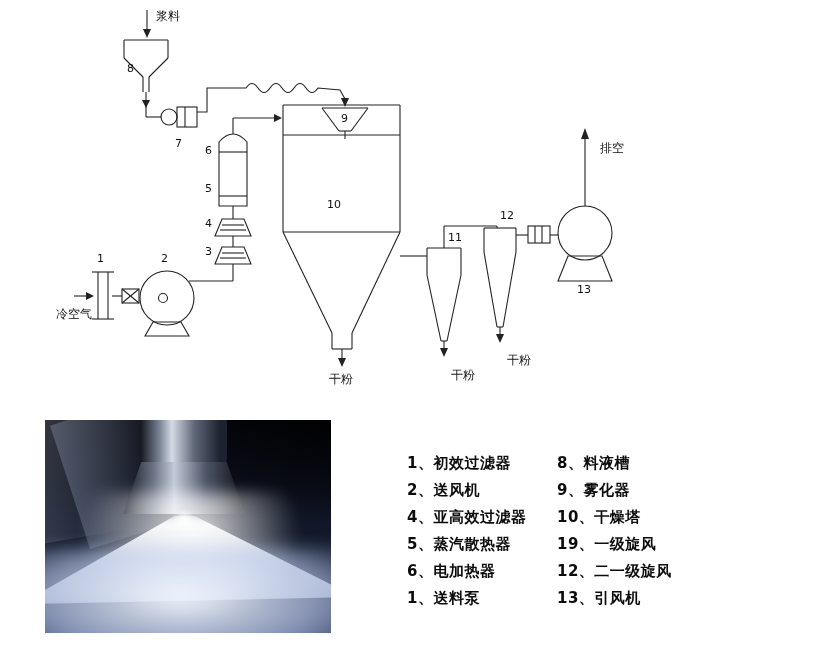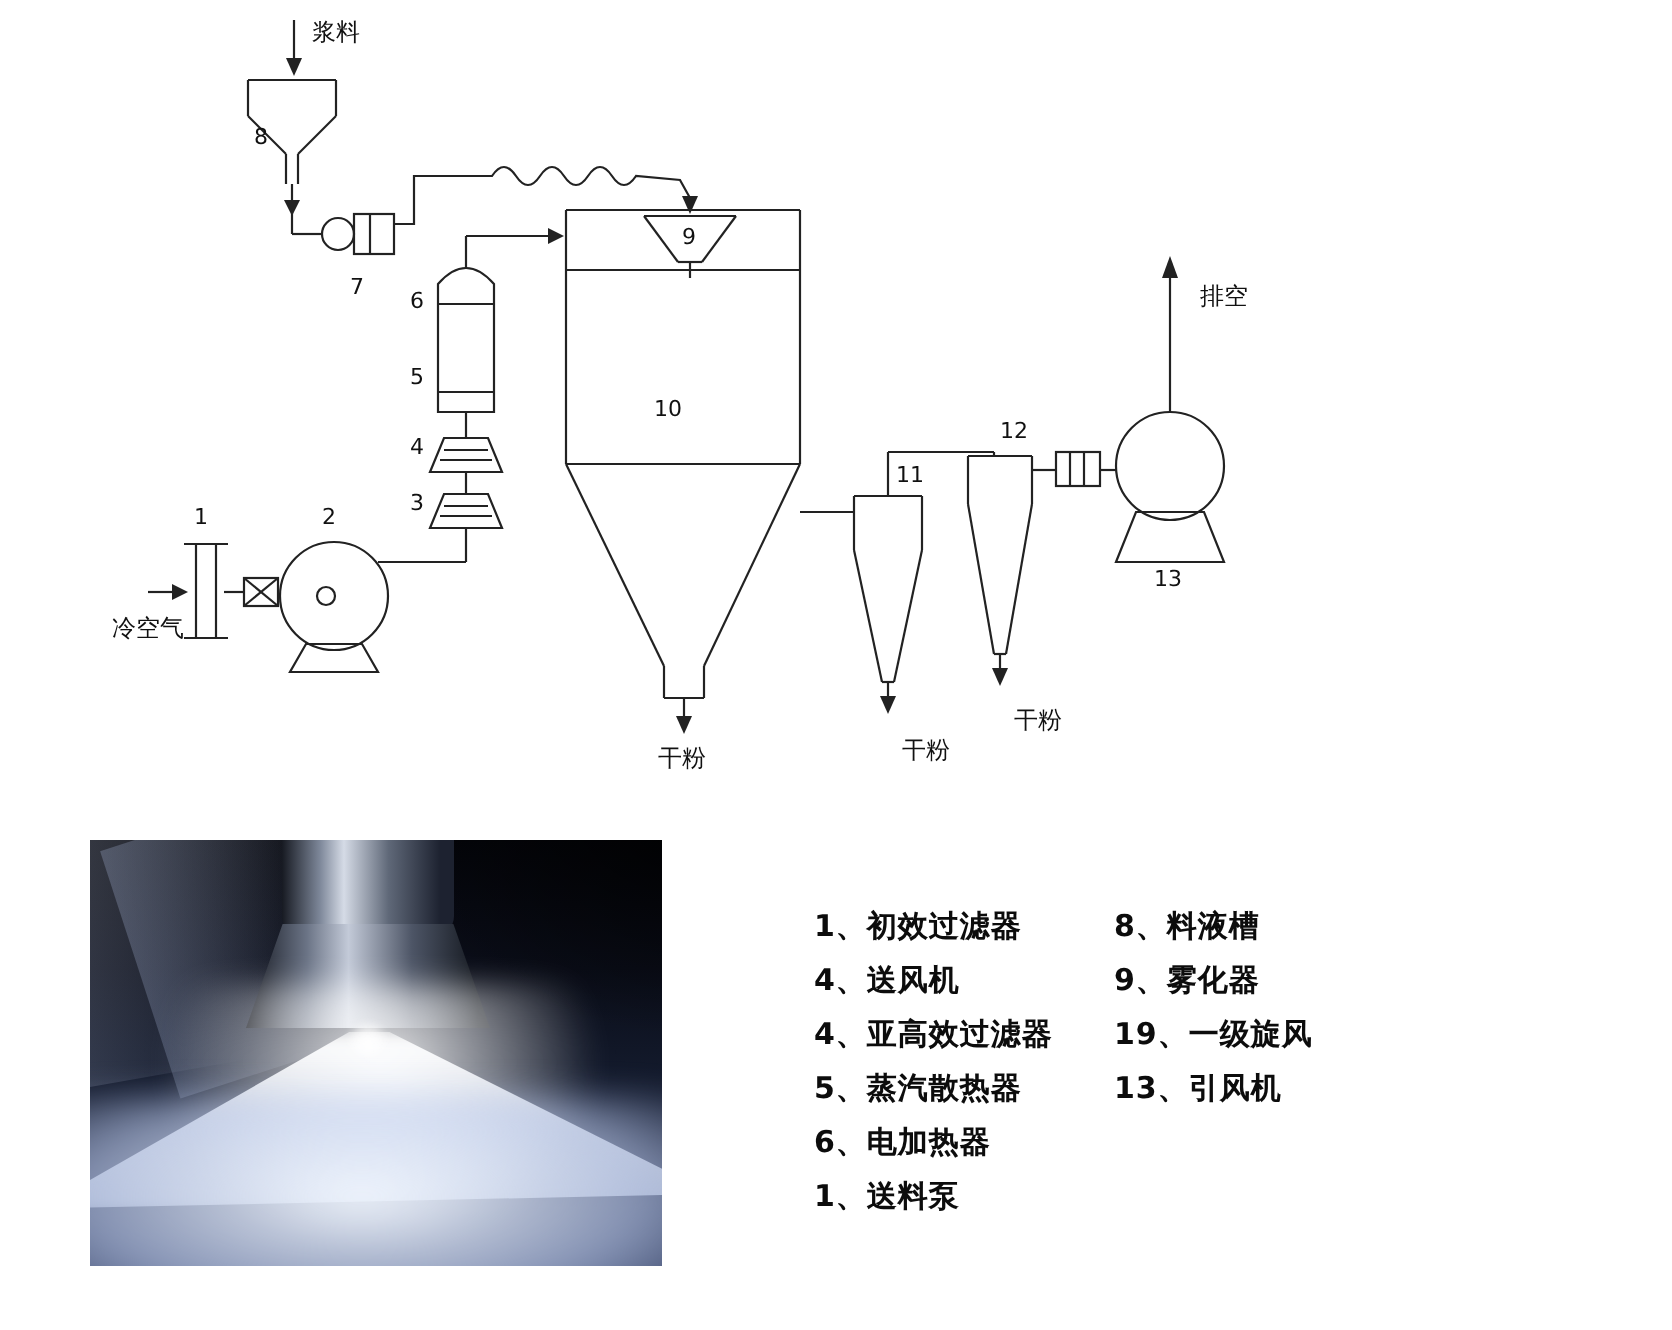--- a/index.html
+++ b/index.html
@@ -256,24 +256,26 @@
   <div class="housing-top"></div>
   <div class="housing-skirt"></div>
   <div class="spray-glow"></div>
   <div class="spray-cone"></div>
   <div class="mist"></div>
   <div class="nozzle-tip"></div>
 </div>
 
 <div class="legend-col legend-col1">
   <div class="legend-item">1、初效过滤器</div>
-  <div class="legend-item">4、送风机</div>
+  <div class="legend-item">2、送风机</div>
   <div class="legend-item">4、亚高效过滤器</div>
   <div class="legend-item">5、蒸汽散热器</div>
   <div class="legend-item">6、电加热器</div>
   <div class="legend-item">1、送料泵</div>
 </div>
 <div class="legend-col legend-col2">
   <div class="legend-item">8、料液槽</div>
   <div class="legend-item">9、雾化器</div>
+  <div class="legend-item">10、干燥塔</div>
   <div class="legend-item">19、一级旋风</div>
+  <div class="legend-item">12、二一级旋风</div>
   <div class="legend-item">13、引风机</div>
 </div>
 
 </body></html>

